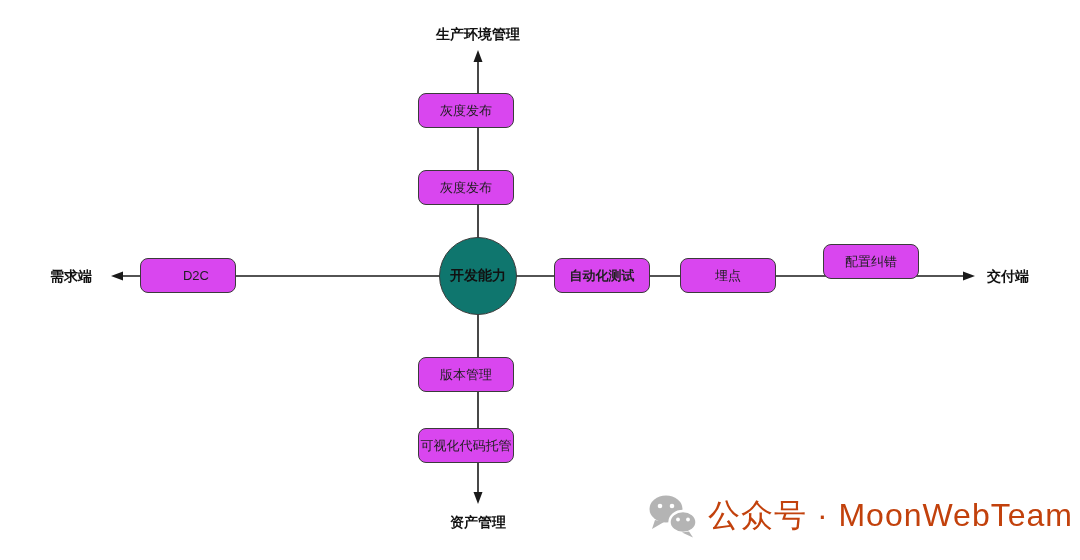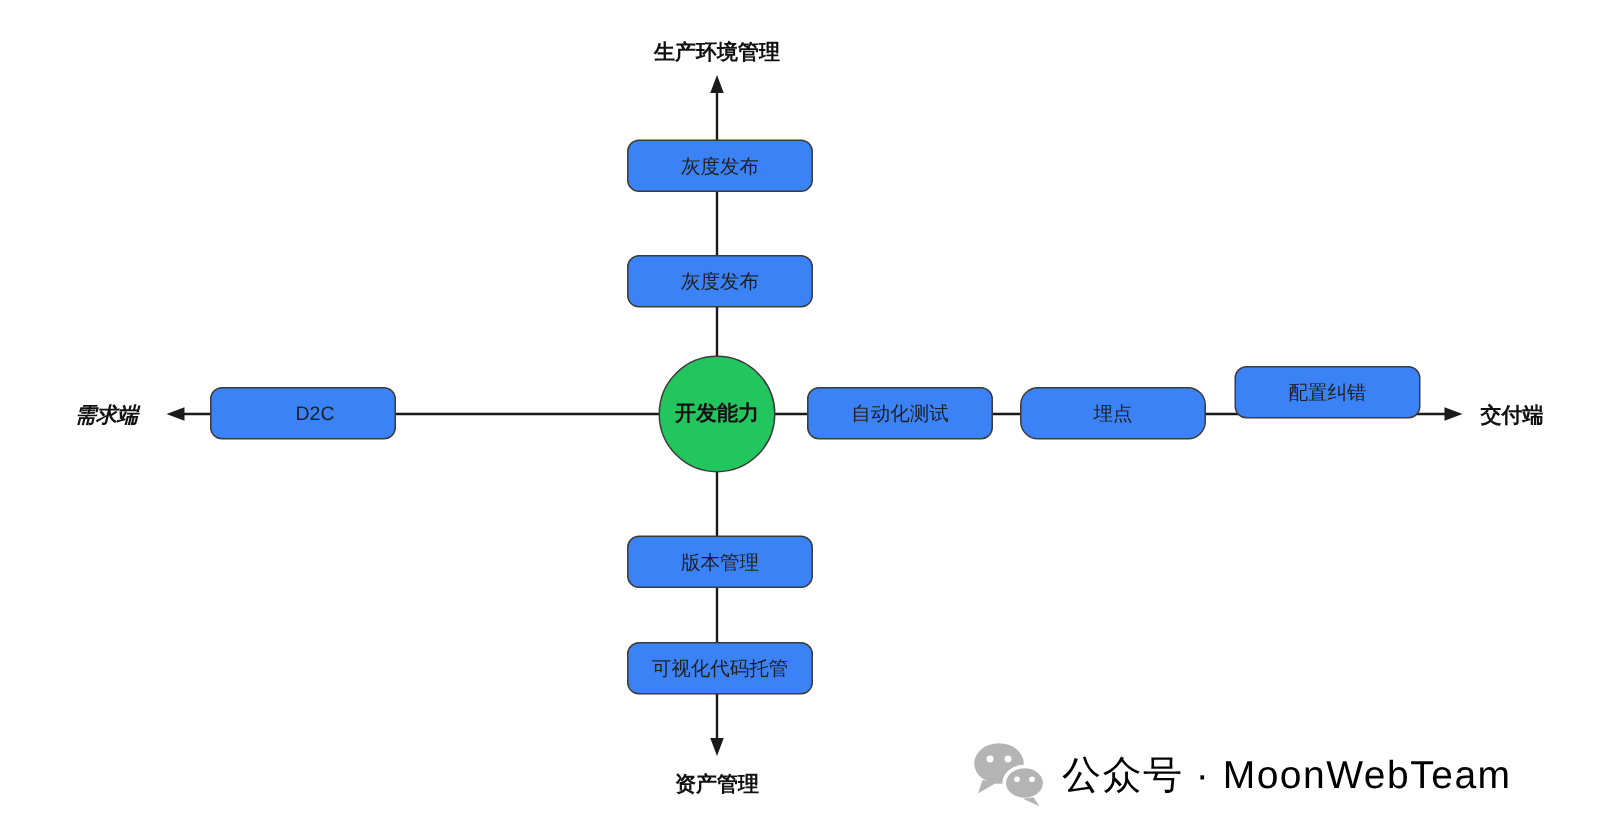--- a/index.html
+++ b/index.html
@@ -3,41 +3,41 @@
 <meta charset="utf-8">
 <style>
   html,body{margin:0;padding:0;background:#ffffff;}
   #stage{
     position:relative;width:1080px;height:560px;background:#ffffff;overflow:hidden;
     font-family:"Liberation Sans","DejaVu Sans",sans-serif;color:#222;
   }
   #wires{position:absolute;left:0;top:0;z-index:0;}
   .node{
     position:absolute;z-index:2;box-sizing:border-box;
-    width:124px;height:35px;border:1.6px solid #3b3b3b;border-radius:8px;
-    background:#3b82f6;display:flex;align-items:center;justify-content:center;
+    width:96px;height:35px;border:1.6px solid #3b3b3b;border-radius:8px;
+    background:#d946ef;display:flex;align-items:center;justify-content:center;
     font-size:13px;color:#1f1f1f;white-space:nowrap;
   }
   .center-circle{
     position:absolute;z-index:3;box-sizing:border-box;
     width:78px;height:78px;border-radius:50%;
-    border:1.8px solid #3b3b3b;background:#22c55e;
+    border:1.8px solid #3b3b3b;background:#0f766e;
     display:flex;align-items:center;justify-content:center;
     font-size:14px;font-weight:bold;color:#111;
   }
   .axis-label{
     position:absolute;z-index:2;transform:translateX(-50%);
     font-size:14px;font-weight:bold;color:#111;white-space:nowrap;
   }
   .watermark{
     position:absolute;left:648px;top:494px;z-index:4;
     display:flex;align-items:center;gap:10px;color:#b4b4b4;
   }
   .watermark-text{
-    font-size:26px;letter-spacing:1px;color:#000000;white-space:nowrap;text-align:right;
+    font-size:32px;letter-spacing:1px;color:#c2410c;white-space:nowrap;text-align:right;
   }
   .wechat-icon{width:50px;height:44px;display:block;}
 </style>
 </head>
 <body>
 
 <div id="stage">
 
   <svg id="wires" width="1080" height="560">
 
@@ -46,33 +46,33 @@
     <line x1="119" y1="276" x2="968" y2="276" stroke="#1a1a1a" stroke-width="1.6"></line>
 
     <polygon points="478,50 473.5,62 482.5,62" fill="#1a1a1a"></polygon>
     <polygon points="478,504 473.5,492 482.5,492" fill="#1a1a1a"></polygon>
     <polygon points="111,276 123,271.5 123,280.5" fill="#1a1a1a"></polygon>
     <polygon points="975,276 963,271.5 963,280.5" fill="#1a1a1a"></polygon>
   </svg>
 
   <div class="axis-label" style="left:478px;top:26px;">生产环境管理</div>
   <div class="axis-label" style="left:478px;top:514px;">资产管理</div>
-  <div class="axis-label" style="left:71px;top:268px;font-style:italic;">需求端</div>
+  <div class="axis-label" style="left:71px;top:268px;">需求端</div>
   <div class="axis-label" style="left:1008px;top:268px;">交付端</div>
 
   <div class="node" style="left:418px;top:93px;">灰度发布</div>
   <div class="node" style="left:418px;top:170px;">灰度发布</div>
 
   <div class="node" style="left:418px;top:357px;font-family:Liberation Serif, serif;">版本管理</div>
   <div class="node" style="left:418px;top:428px;">可视化代码托管</div>
 
   <div class="node" style="left:140px;top:258px;padding-left:16px;">D2C</div>
 
-  <div class="node" style="left:538px;top:258px;">自动化测试</div>
-  <div class="node" style="left:680px;top:258px;border-radius:12px;">埋点</div>
+  <div class="node" style="left:554px;top:258px;font-weight:bold;">自动化测试</div>
+  <div class="node" style="left:680px;top:258px;">埋点</div>
   <div class="node" style="left:823px;top:244px;">配置纠错</div>
 
   <div class="center-circle" style="left:439px;top:237px;">开发能力</div>
 
   <div class="watermark">
     <svg class="wechat-icon" viewBox="0 0 50 44">
 
       <ellipse cx="18" cy="15" rx="16.5" ry="13.5" fill="#b4b4b4"></ellipse>
       <polygon points="7,26 4,35 16,28" fill="#b4b4b4"></polygon>
       <circle cx="12" cy="12" r="2.3" fill="#ffffff"></circle>

